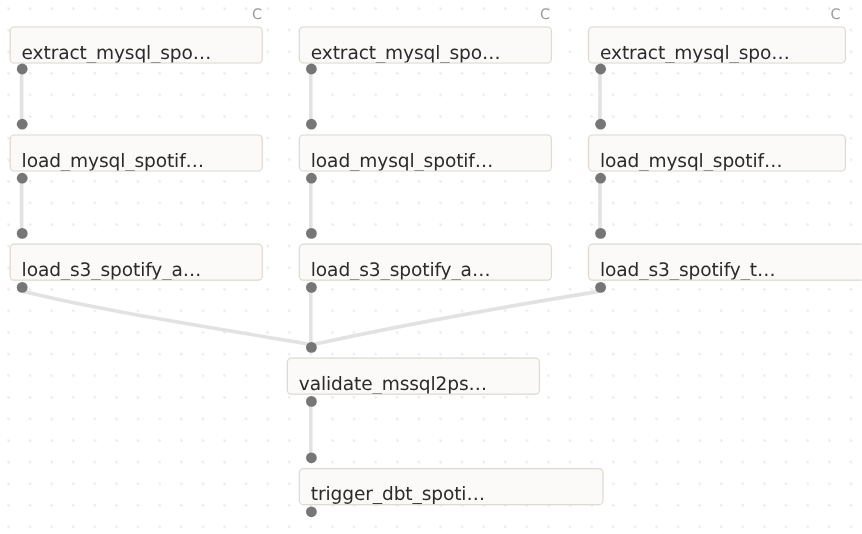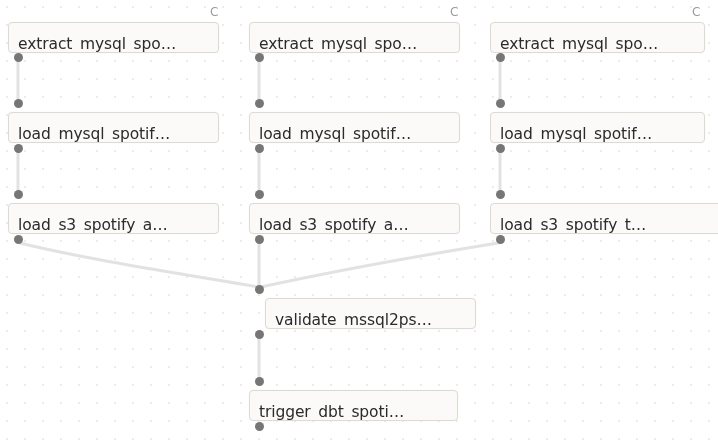--- a/index.html
+++ b/index.html
@@ -101,24 +101,24 @@
       </div>
       <div class="node" style="left: 8px; top: 203px; width: 211px; background: rgb(251, 250, 248); border-color: rgb(222, 218, 210);">
         <span class="node-label" style="color: rgb(43, 43, 43);">load_s3_spotify_a…</span>
       </div>
       <div class="node" style="left: 249px; top: 203px; width: 211px; background: rgb(251, 250, 248); border-color: rgb(222, 218, 210);">
         <span class="node-label" style="color: rgb(43, 43, 43);">load_s3_spotify_a…</span>
       </div>
       <div class="node" style="left: 490px; top: 203px; width: 255px; background: rgb(251, 250, 248); border-color: rgb(222, 218, 210);">
         <span class="node-label" style="color: rgb(43, 43, 43);">load_s3_spotify_t…</span>
       </div>
-      <div class="node" style="left: 265px; top: 298px; width: 211px; background: rgb(251, 250, 248); border-color: rgb(222, 218, 210);">
+      <div class="node" style="left: 239px; top: 298px; width: 211px; background: rgb(251, 250, 248); border-color: rgb(222, 218, 210);">
         <span class="node-label" style="color: rgb(43, 43, 43);">validate_mssql2ps…</span>
       </div>
-      <div class="node" style="left: 249px; top: 390px; width: 209px; background: rgb(251, 250, 248); border-color: rgb(222, 218, 210);">
+      <div class="node" style="left: 249px; top: 390px; width: 254px; background: rgb(251, 250, 248); border-color: rgb(222, 218, 210);">
         <span class="node-label" style="color: rgb(43, 43, 43);">trigger_dbt_spoti…</span>
       </div>
     </div>
   <div id="port-layer">
       <div class="port" style="left: 14px; top: 53px; background: rgb(118, 118, 118);"></div>
       <div class="port" style="left: 255px; top: 53px; background: rgb(118, 118, 118);"></div>
       <div class="port" style="left: 496px; top: 53px; background: rgb(118, 118, 118);"></div>
       <div class="port" style="left: 14px; top: 99px; background: rgb(118, 118, 118);"></div>
       <div class="port" style="left: 14px; top: 144px; background: rgb(118, 118, 118);"></div>
       <div class="port" style="left: 255px; top: 99px; background: rgb(118, 118, 118);"></div>

